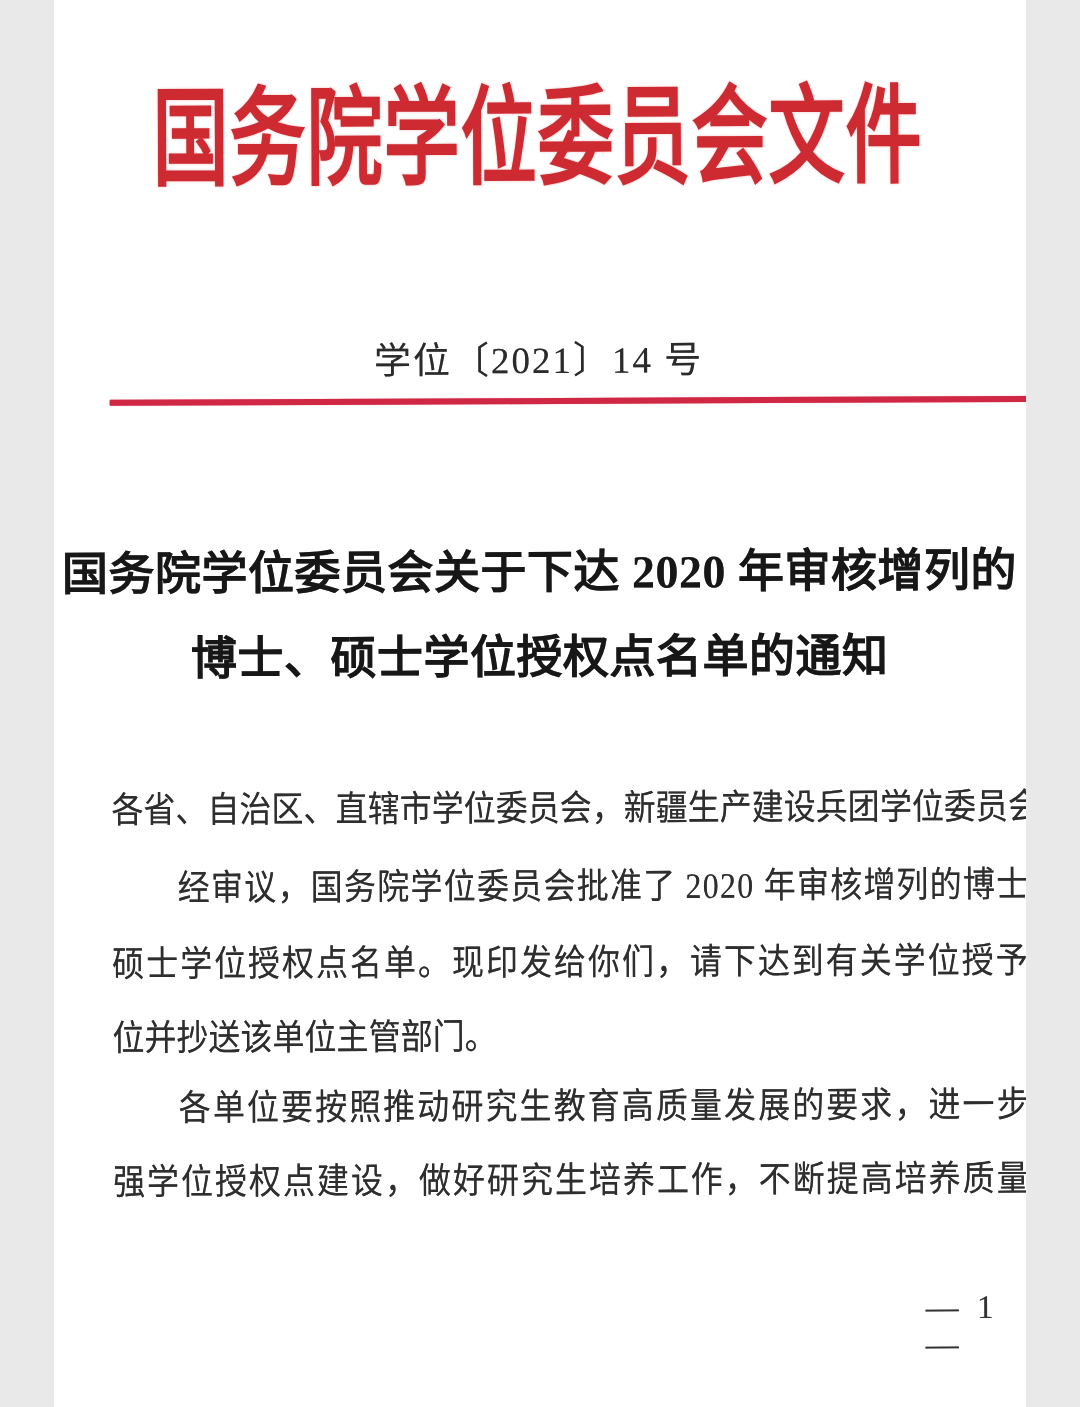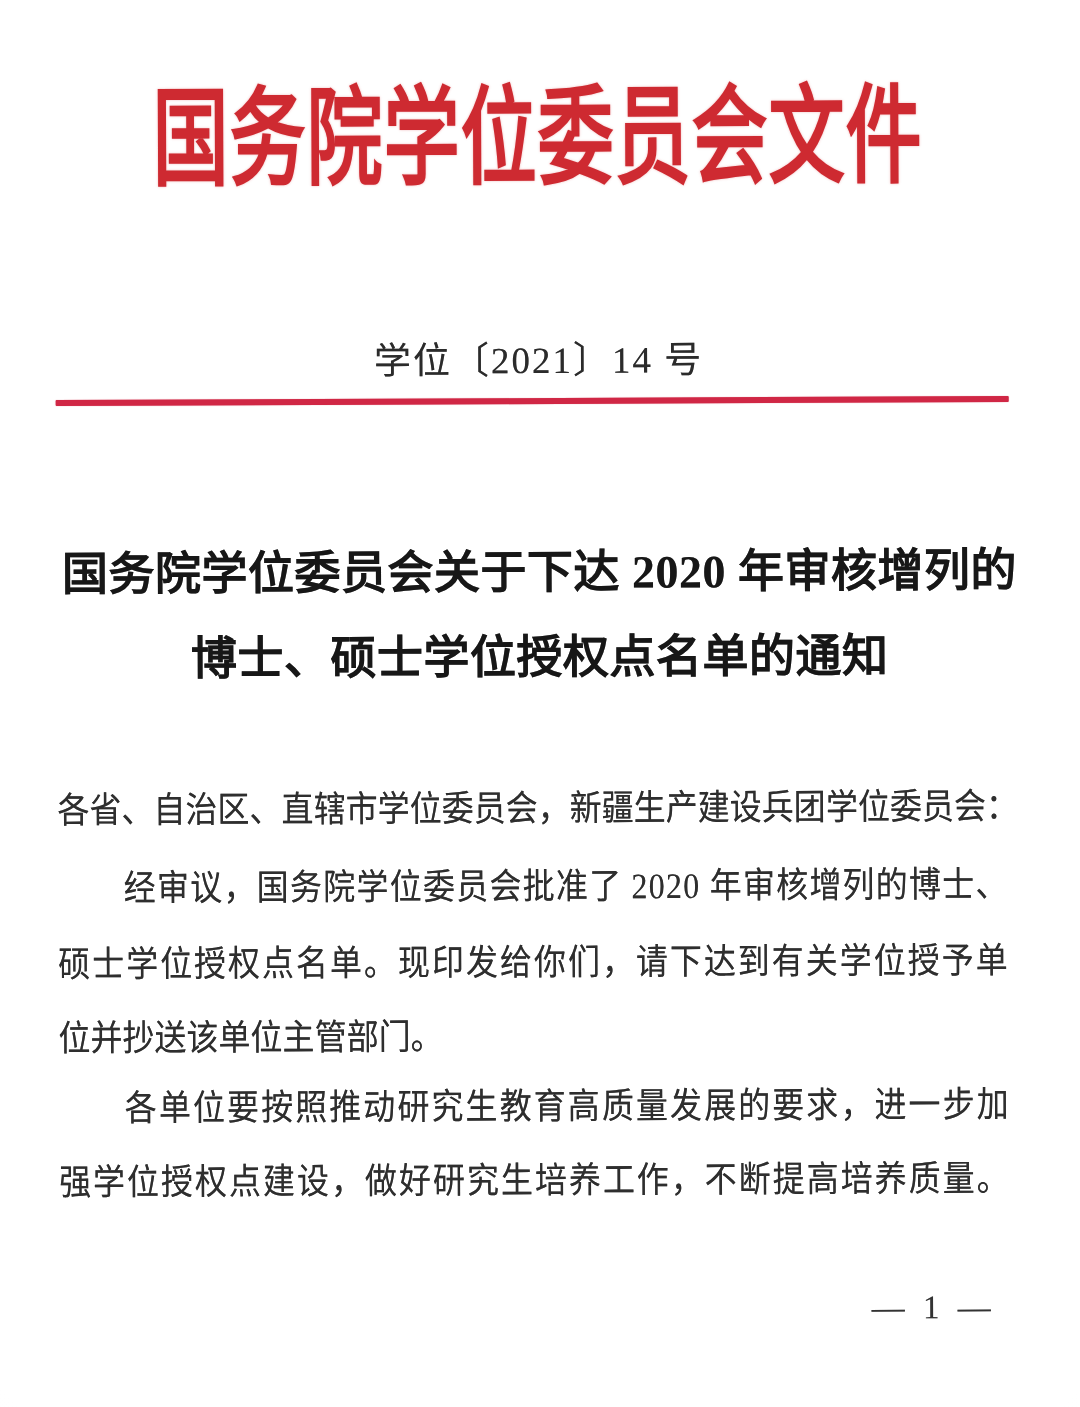--- a/index.html
+++ b/index.html
@@ -1,18 +1,18 @@
 <!DOCTYPE html>
 <html lang="zh-CN" style="--header-red: #ce2a31; --rule-red: #d02745; --title-ink: #171717; --body-ink: #2e2e2e;"><head>
 <meta charset="utf-8">
 <style>
   html, body { margin: 0; padding: 0; background: #e9e9e9; }
   .page {
     position: relative;
-    width: 1080px;
+    width: 972px;
     height: 1407px;
     margin: 0 auto;
     overflow: hidden;
     background: radial-gradient(130% 120% at 50% 40%, #ffffff 62%, #fafaf9 100%);
     font-family: "Liberation Serif", "DejaVu Serif", serif;
   }
   .sheet {
     position: absolute;
     inset: 0;
     transform: rotate(-0.25deg);

